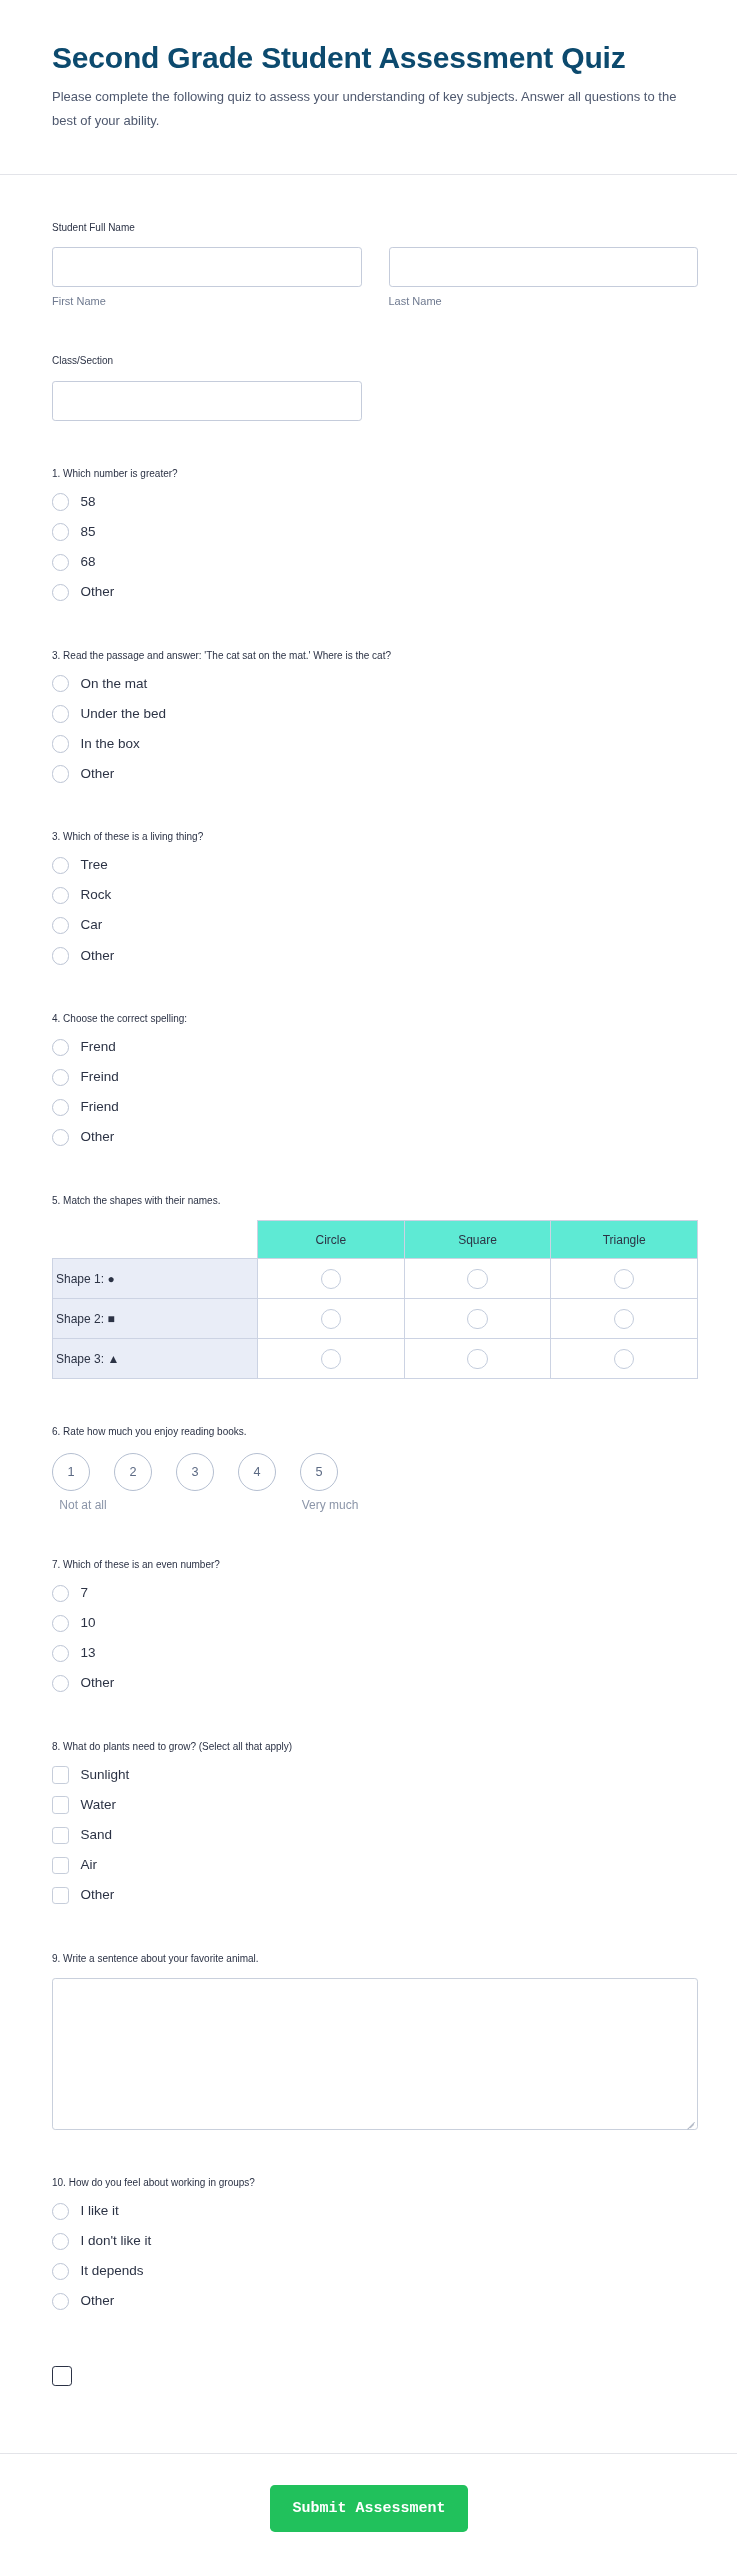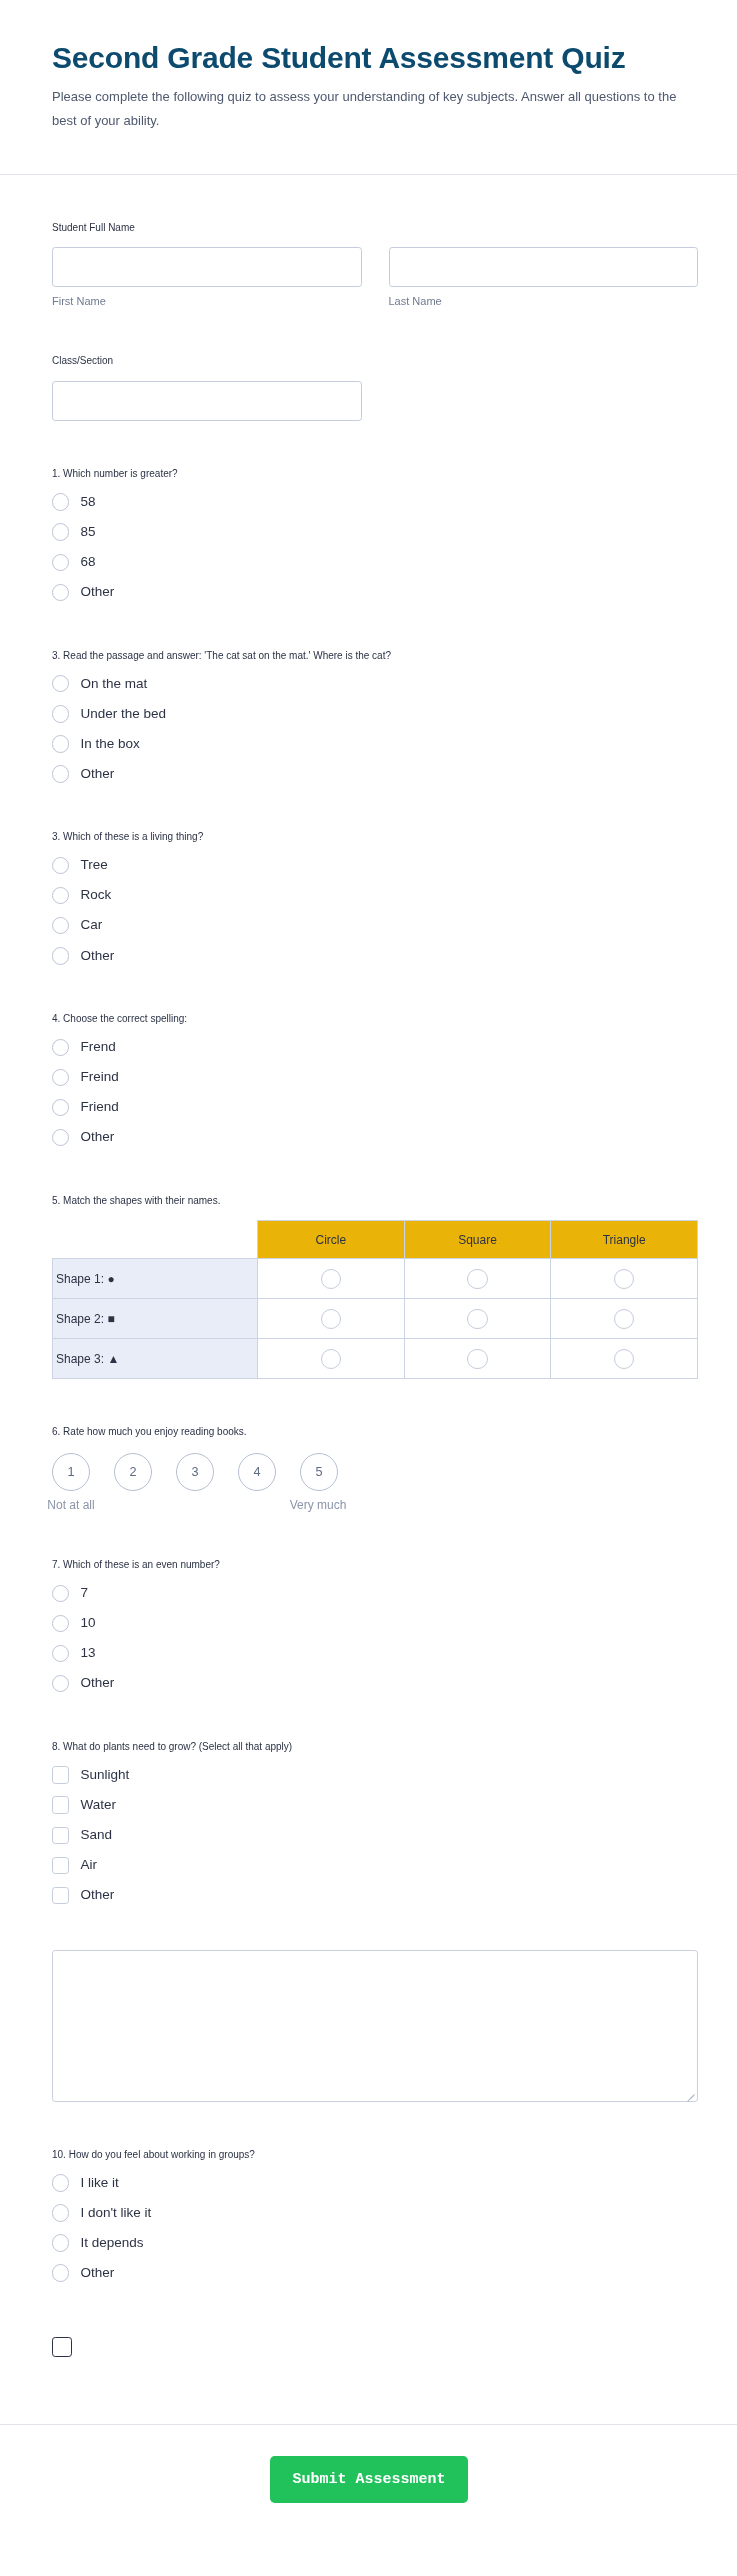--- a/index.html
+++ b/index.html
@@ -86,39 +86,39 @@
     margin-right: 11px;
   }
   .radio { border-radius: 50%; }
   .checkbox { border-radius: 3.2px; border-color: #c6cdda; }
   .option-text { font-size: 13.5px; line-height: 20.6px; color: #2c3345; }
 
   
   .matrix { margin-top: 11px; border-collapse: collapse; table-layout: fixed; width: 646px; }
   .matrix th, .matrix td { border: 0.8px solid #ccd3e3; }
   .matrix th.corner { border: none; background: transparent; }
-  .matrix thead th { height: 38px; background: #eab308; font-weight: 400; font-size: 12px; color: #2c3345; text-align: center; }
+  .matrix thead th { height: 38px; background: #5eead4; font-weight: 400; font-size: 12px; color: #2c3345; text-align: center; }
   .matrix tbody th {
     height: 40px; background: #e9edf7; font-weight: 400; font-size: 12px;
     color: #2c3345; text-align: left; padding-left: 3px;
   }
   .matrix tbody td { height: 40px; text-align: center; vertical-align: middle; background: #fff; }
   .matrix col.label-col { width: 205px; }
   .matrix-radio { display: inline-block; width: 20.6px; height: 20.6px; margin: 0; border: 0.8px solid #c3ccdc; border-radius: 50%; background: #fff; vertical-align: middle; cursor: pointer; }
 
   
   .scale-wrap { margin-top: 12.7px; position: relative; width: 286px; }
   .scale-row { display: flex; gap: 24px; }
   .scale-circle {
     width: 38px; height: 38px; border-radius: 50%;
     border: 0.8px solid #b5bfd1; background: #fff;
     display: flex; align-items: center; justify-content: center;
     font-size: 12.7px; color: #5c6a84; cursor: pointer;
   }
-  .scale-labels { position: relative; height: 14.3px; margin-top: 6.3px; }
+  .scale-labels { position: relative; height: 14.3px; margin-top: 6.3px; margin-left: 12px; }
   .scale-label {
     position: absolute; top: 0; font-size: 12px; line-height: 14.3px;
     color: #8b95a8; white-space: nowrap; transform: translateX(-50%);
   }
   .scale-label.min { left: 19px; }
   .scale-label.max { left: 266px; }
 
   
   .textarea-wrap { position: relative; width: 646px; margin-top: 11px; }
   .long-text {
@@ -384,20 +384,21 @@
               <span class="option-text">Air</span>
             </div>
           <div class="option">
               <span class="checkbox"></span>
               <span class="option-text">Other</span>
             </div>
         </div>
       </div>
 
       <div class="question">
+        <div class="q-label">9. Write a sentence about your favorite animal.</div>
         <div class="textarea-wrap">
           <textarea class="long-text" style=""></textarea>
           <span class="resize-handle">
               <span></span>
               <span></span>
             </span>
         </div>
       </div>
 
       <div class="question">

